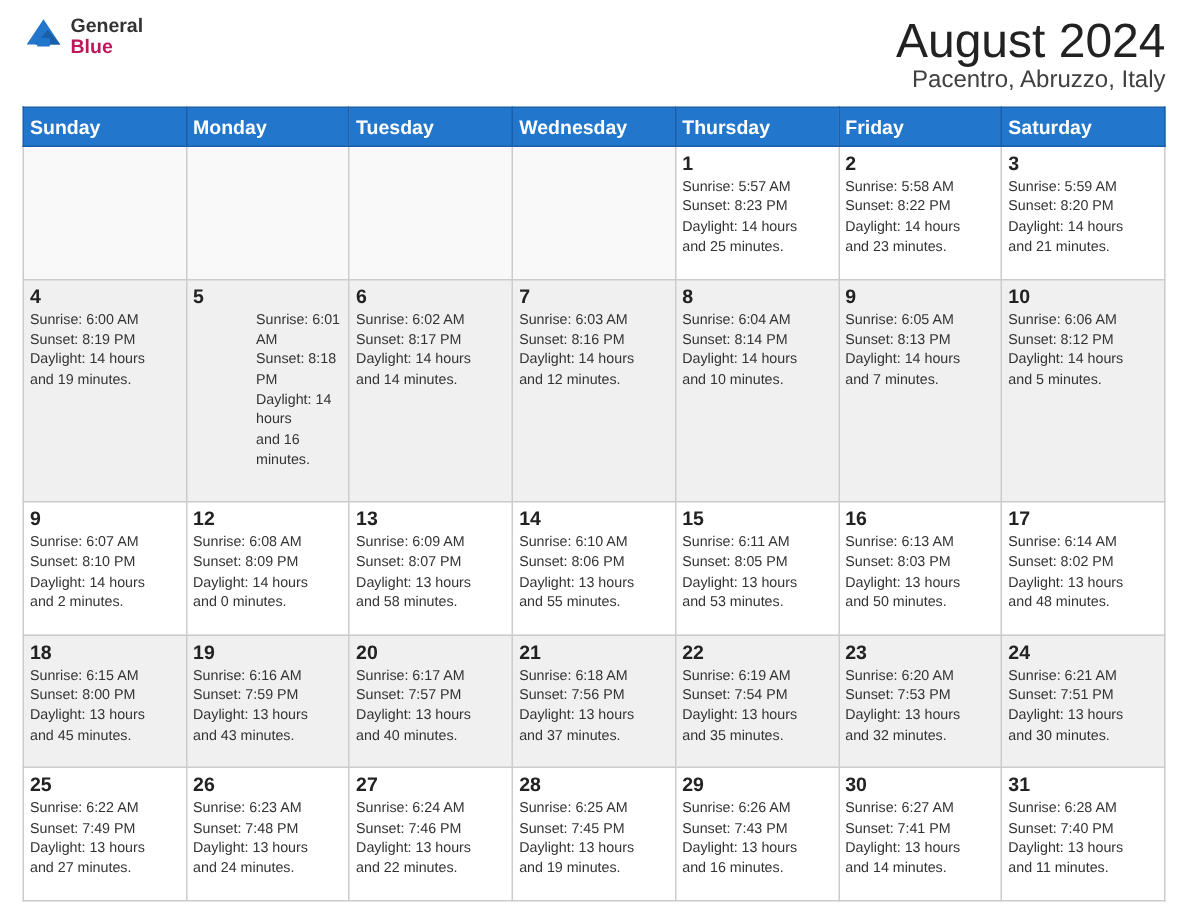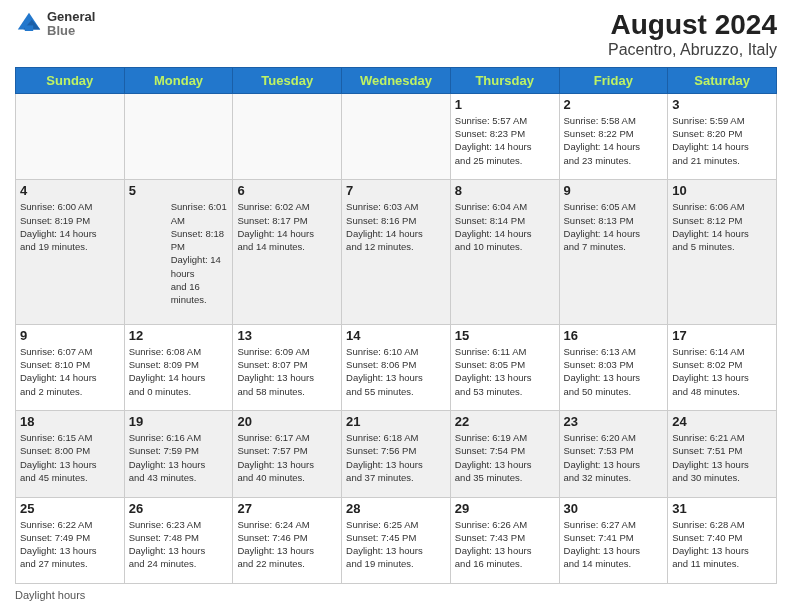--- a/index.html
+++ b/index.html
@@ -39,42 +39,42 @@
     .logo-text span:first-child { color: #333; }
     .logo-text span:last-child { color: #2277cc; }
     .logo-icon {
       width: 28px;
       height: 28px;
     }
     .title-block {
       text-align: right;
     }
     .title-block h1 {
-      font-size: 28px;
-      font-weight: bold;
+      font-size: 32px;
+      font-weight: normal;
       color: #222;
       line-height: 1.1;
     }
     .title-block h2 {
       font-size: 16px;
       font-weight: normal;
       color: #404040;
     }
     .calendar {
       flex: 1;
       border: 1px solid #ccc;
       border-collapse: collapse;
       width: 100%;
       table-layout: fixed;
     }
     .calendar th {
       background: #2277cc;
-      color: #bef264;
-      text-align: center;
-      padding: 5px 16px;
+      color: #ffffff;
+      text-align: left;
+      padding: 5px 4px;
       font-size: 13px;
       border: 1px solid #1a5fa8;
     }
     .calendar td {
       vertical-align: top;
       border: 1px solid #ccc;
       padding: 3px 4px;
       font-size: 10px;
       color: #333;
       background: #fff;
@@ -111,21 +111,21 @@
 <div class="page">
   <div class="header">
     <div class="logo">
       <svg class="logo-icon" viewBox="0 0 40 40">
         <polygon points="20,4 36,28 4,28" fill="#2277cc"></polygon>
         <polygon points="24,14 36,28 12,28" fill="#1a5fa8"></polygon>
         <rect x="14" y="22" width="12" height="8" fill="#2277cc"></rect>
       </svg>
       <div class="logo-text">
         <span>General</span>
-        <span style="color:#737373">Blue</span>
+        <span style="color:#be185d">Blue</span>
       </div>
     </div>
     <div class="title-block">
       <h1>August 2024</h1>
       <h2>Pacentro, Abruzzo, Italy</h2>
     </div>
   </div>
 
   <table class="calendar">
     <thead>
@@ -367,16 +367,13 @@
             <span class="day-number">31</span>
             <div class="day-info" style="white-space: pre-line;">Sunrise: 6:28 AM
 Sunset: 7:40 PM
 Daylight: 13 hours
 and 11 minutes.</div>
           </td>
         </tr>
       </tbody>
   </table>
 
-  <div class="footer">
-    <span>Daylight hours</span>
-  </div>
 </div>
 
 </body></html>

